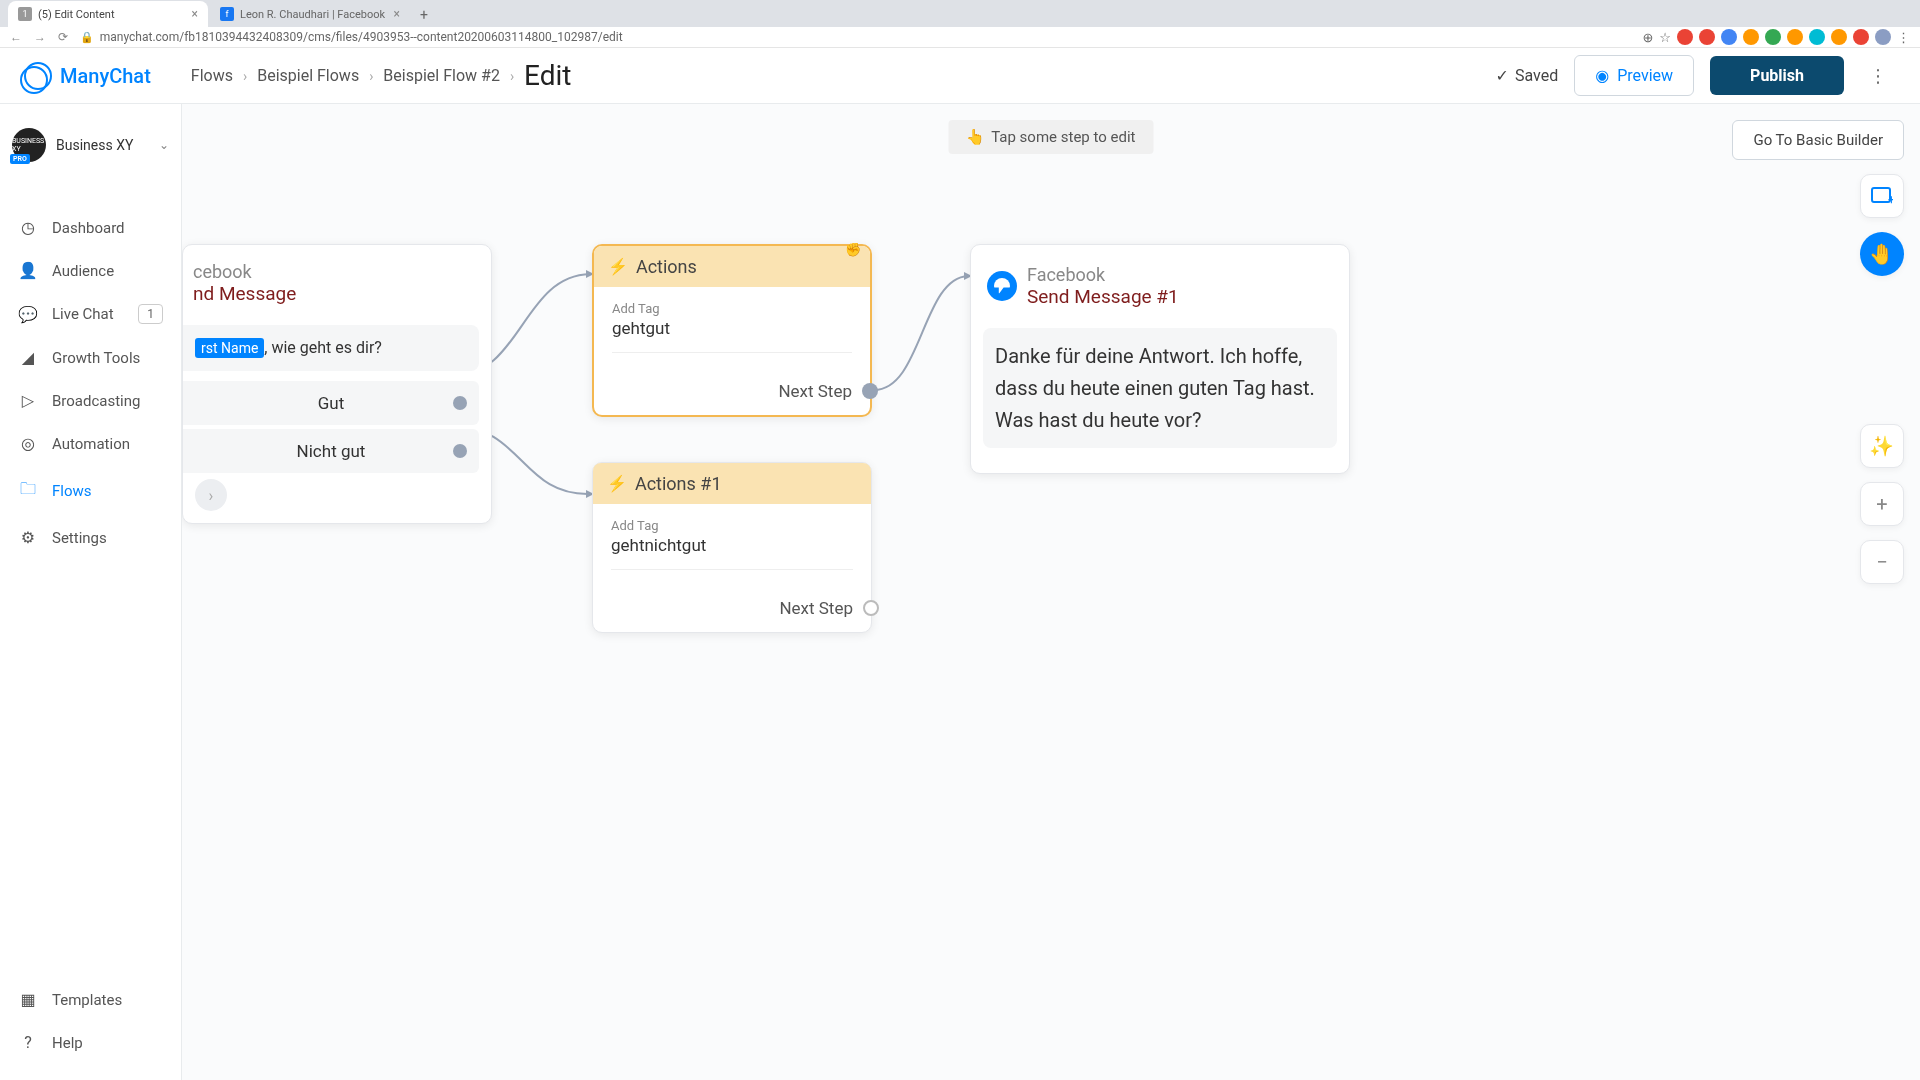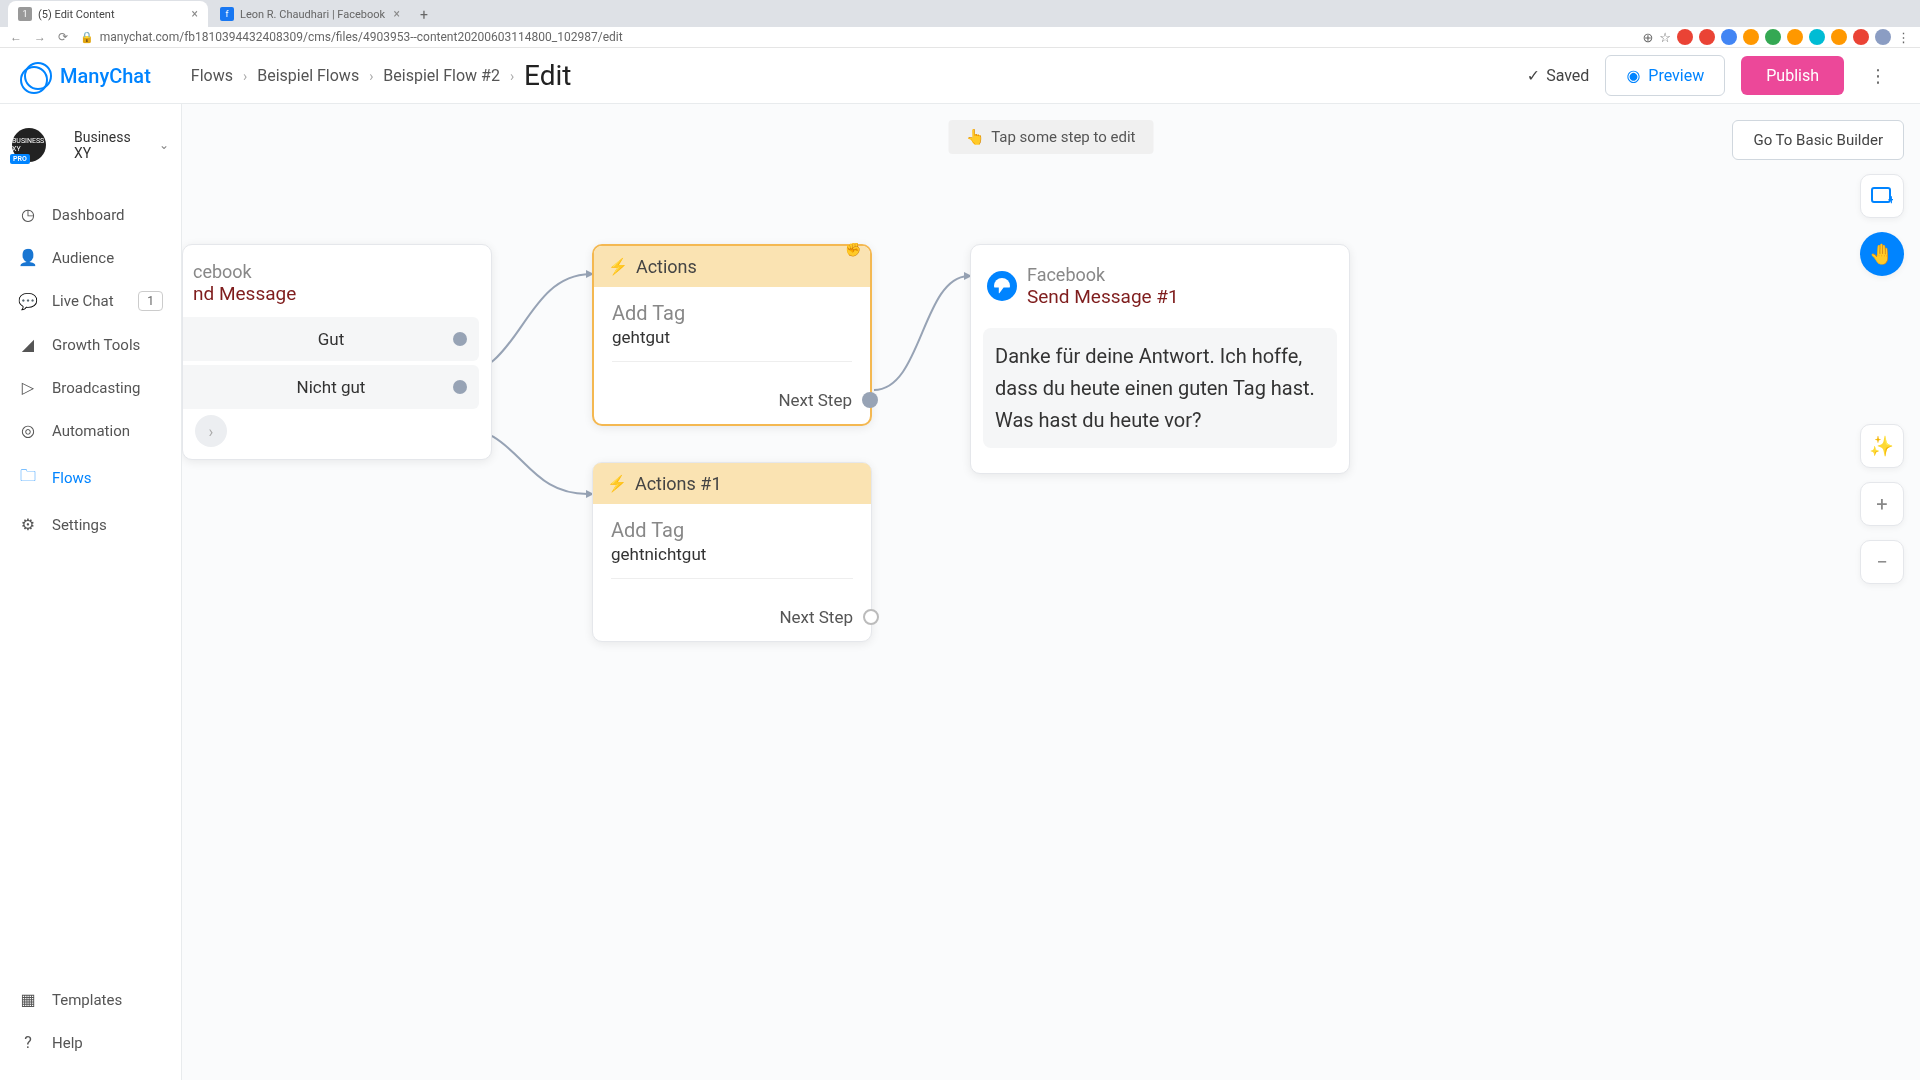--- a/index.html
+++ b/index.html
@@ -28,26 +28,26 @@
 .logo-icon{width:28px;height:28px;border:2px solid #0084ff;border-radius:50%;position:relative}
 .logo-icon::before{content:"";position:absolute;width:24px;height:24px;border:2px solid #0084ff;border-radius:50%;left:-6px;top:2px}
 .breadcrumb{display:flex;align-items:center;gap:10px;margin-left:40px;font-size:16px;color:#555}
 .crumb-sep{color:#aaa;font-size:14px}
 .crumb-current{font-size:28px;color:#222;font-weight:400}
 .header-right{margin-left:auto;display:flex;align-items:center;gap:16px}
 .saved{display:flex;align-items:center;gap:6px;color:#444;font-size:16px}
 .check{color:#444}
 .btn{padding:10px 20px;border-radius:6px;font-size:16px;cursor:pointer;border:none;display:flex;align-items:center;gap:8px}
 .btn-preview{background:#fff;border:1px solid #d0d7de;color:#0084ff}
-.btn-publish{background:#ec4899;color:#fff;font-weight:400;padding:10px 25px}
+.btn-publish{background:#0c4a6e;color:#fff;font-weight:700;padding:10px 40px}
 .btn-more{width:36px;height:36px;background:#fff;border:none;font-size:18px;color:#666;display:flex;align-items:center;justify-content:center}
 
 .main{display:flex;height:calc(100vh - 104px);position:relative}
 .sidebar{width:182px;border-right:1px solid #e8ebed;padding:16px 0;display:flex;flex-direction:column;background:#fff;z-index:10}
-.biz-selector{display:flex;align-items:center;gap:28px;padding:8px 12px;margin-bottom:23px}
+.biz-selector{display:flex;align-items:center;gap:10px;padding:8px 12px;margin-bottom:36px}
 .biz-avatar{width:34px;height:34px;border-radius:50%;background:#222;color:#fff;font-size:7px;display:flex;flex-direction:column;align-items:center;justify-content:center;position:relative}
 .biz-avatar .pro-badge{position:absolute;bottom:-2px;left:-2px;background:#0084ff;color:#fff;font-size:7px;padding:1px 3px;border-radius:2px;font-weight:600}
 .biz-name{font-size:14px;color:#333;flex:1}
 .biz-chevron{color:#888;font-size:12px}
 .nav-item{display:flex;align-items:center;gap:14px;padding:12px 18px;font-size:15px;color:#555;cursor:pointer}
 .nav-item.active{color:#0084ff}
 .nav-item .icon{width:20px;display:flex;justify-content:center;font-size:16px}
 .nav-badge{margin-left:auto;border:1px solid #ccc;border-radius:4px;padding:2px 8px;font-size:12px;color:#666}
 .sidebar-spacer{flex:1}
 .profile-avatar{width:22px;height:22px;border-radius:50%;background:#8b9dc3}
@@ -66,21 +66,21 @@
 .msg-text{margin:12px 12px 10px 12px;background:#f5f6f7;border-radius:8px;padding:12px;font-size:16px;color:#333;line-height:1.4}
 .var-pill{background:#0084ff;color:#fff;padding:2px 6px;border-radius:3px;font-size:14px}
 .reply-btn{margin:4px 12px;background:#f5f6f7;border-radius:6px;padding:12px;text-align:center;font-size:17px;color:#333;position:relative}
 .reply-dot{position:absolute;right:12px;top:50%;transform:translateY(-50%);width:14px;height:14px;border-radius:50%;background:#97a3b5}
 .add-reply{margin:6px 12px 0 12px;width:32px;height:32px;border-radius:50%;background:#eceef1;display:flex;align-items:center;justify-content:center;color:#aaa}
 
 .node-actions{left:410px;top:140px;width:280px;border:2px solid #f4b851}
 .actions-header{background:#fae3b2;border-radius:8px 8px 0 0;padding:10px 14px;display:flex;align-items:center;gap:8px;font-size:18px;color:#444}
 .bolt-icon{color:#e6a531;font-size:16px}
 .action-body{padding:14px 18px}
-.action-label{font-size:20px;color:#888}
+.action-label{font-size:13px;color:#888}
 .action-value{font-size:17px;color:#333;margin-top:2px}
 .action-divider{margin:14px 0 10px 0;border-top:1px solid #eee}
 .next-step{text-align:right;font-size:17px;color:#555;padding:4px 18px 14px 18px;position:relative}
 .next-dot{position:absolute;right:-8px;top:6px;width:16px;height:16px;border-radius:50%;background:#97a3b5}
 .next-dot.empty{background:#fff;border:2px solid #bbb}
 
 .node-actions2{left:410px;top:358px;width:280px;border:1px solid #e5e7eb}
 .node-actions2 .actions-header{background:#fae3b2}
 
 .node-msg2{left:788px;top:140px;width:380px;padding:15px 0}
@@ -238,20 +238,23 @@
       <polygon points="782,168 790,172 782,176" fill="#97a3b5"></polygon>
     </svg>
 
     <div class="node node-msg">
       <div class="node-header" style="padding-left:0">
         <div style="padding-left:10px">
           <div class="node-platform">cebook</div>
           <div class="node-title">nd Message</div>
         </div>
       </div>
+      <div class="msg-text" style="margin-left:0;border-radius:0 8px 8px 0">
+        <span class="var-pill">rst Name</span><span>, wie geht es dir?</span>
+      </div>
       <div class="reply-btn" style="margin-left:0;border-radius:0 6px 6px 0">
         <span>Gut</span>
         <div class="reply-dot"></div>
       </div>
       <div class="reply-btn" style="margin-left:0;border-radius:0 6px 6px 0">
         <span>Nicht gut</span>
         <div class="reply-dot"></div>
       </div>
       <div class="add-reply">›</div>
     </div>

